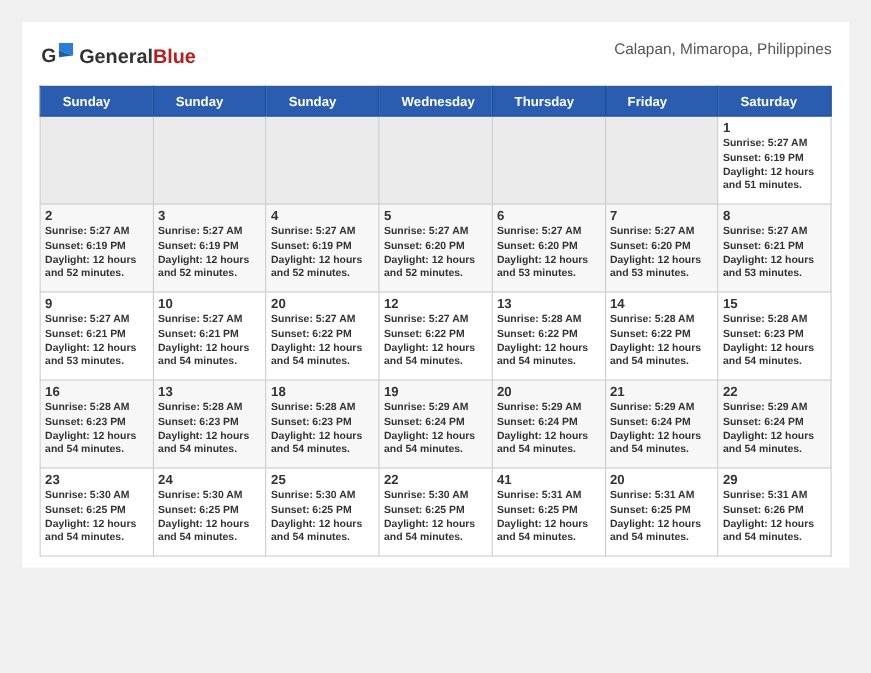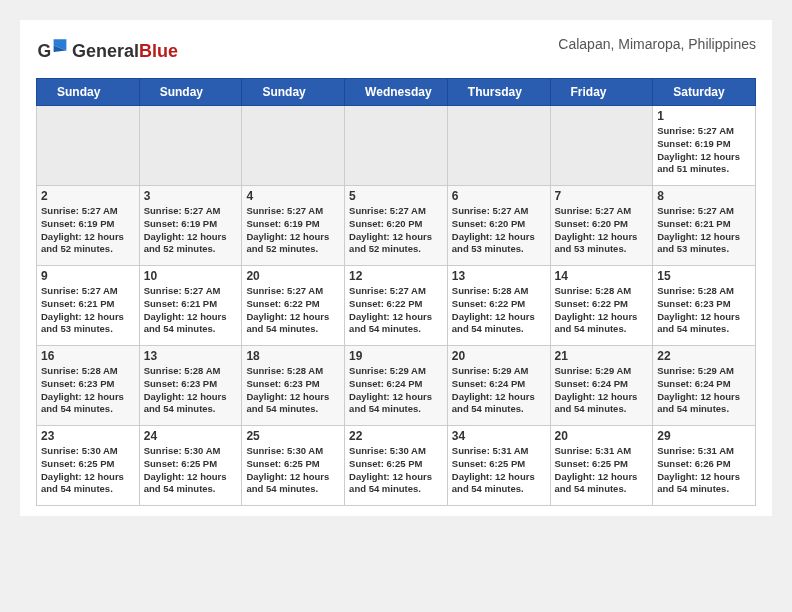--- a/index.html
+++ b/index.html
@@ -330,21 +330,21 @@
 and 54 minutes.</div>
           </td>
           <td>
             <span class="day-num">22</span>
             <div class="day-info" style="white-space: pre-line;">Sunrise: 5:30 AM
 Sunset: 6:25 PM
 Daylight: 12 hours
 and 54 minutes.</div>
           </td>
           <td>
-            <span class="day-num">34</span>
+            <span class="day-num">41</span>
             <div class="day-info" style="white-space: pre-line;">Sunrise: 5:31 AM
 Sunset: 6:25 PM
 Daylight: 12 hours
 and 54 minutes.</div>
           </td>
           <td>
             <span class="day-num">20</span>
             <div class="day-info" style="white-space: pre-line;">Sunrise: 5:31 AM
 Sunset: 6:25 PM
 Daylight: 12 hours

